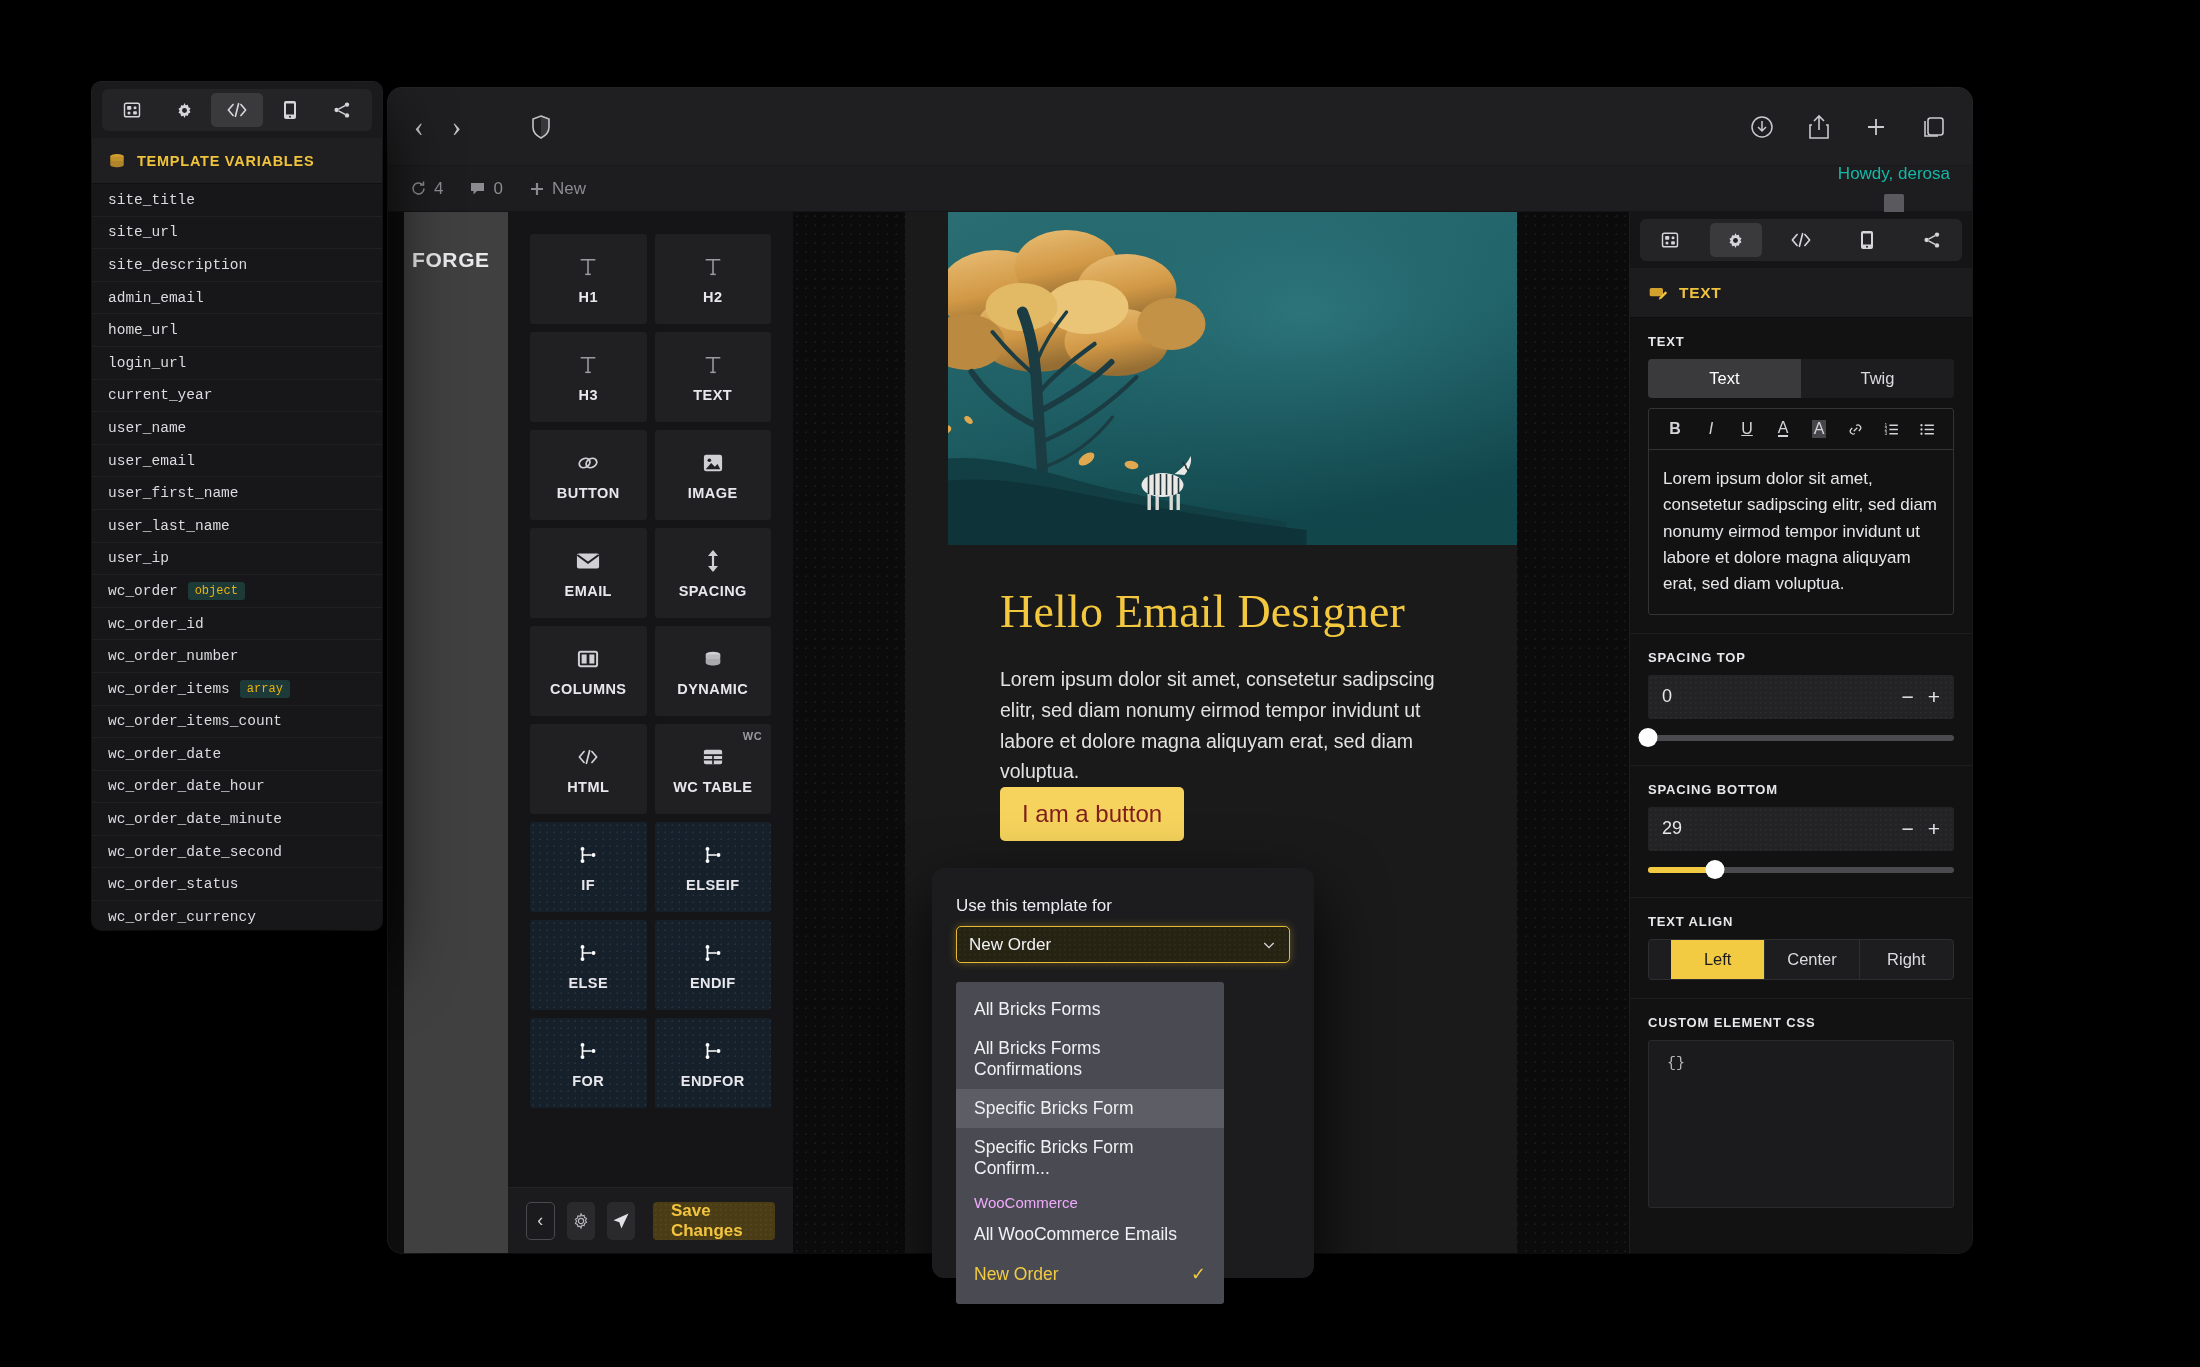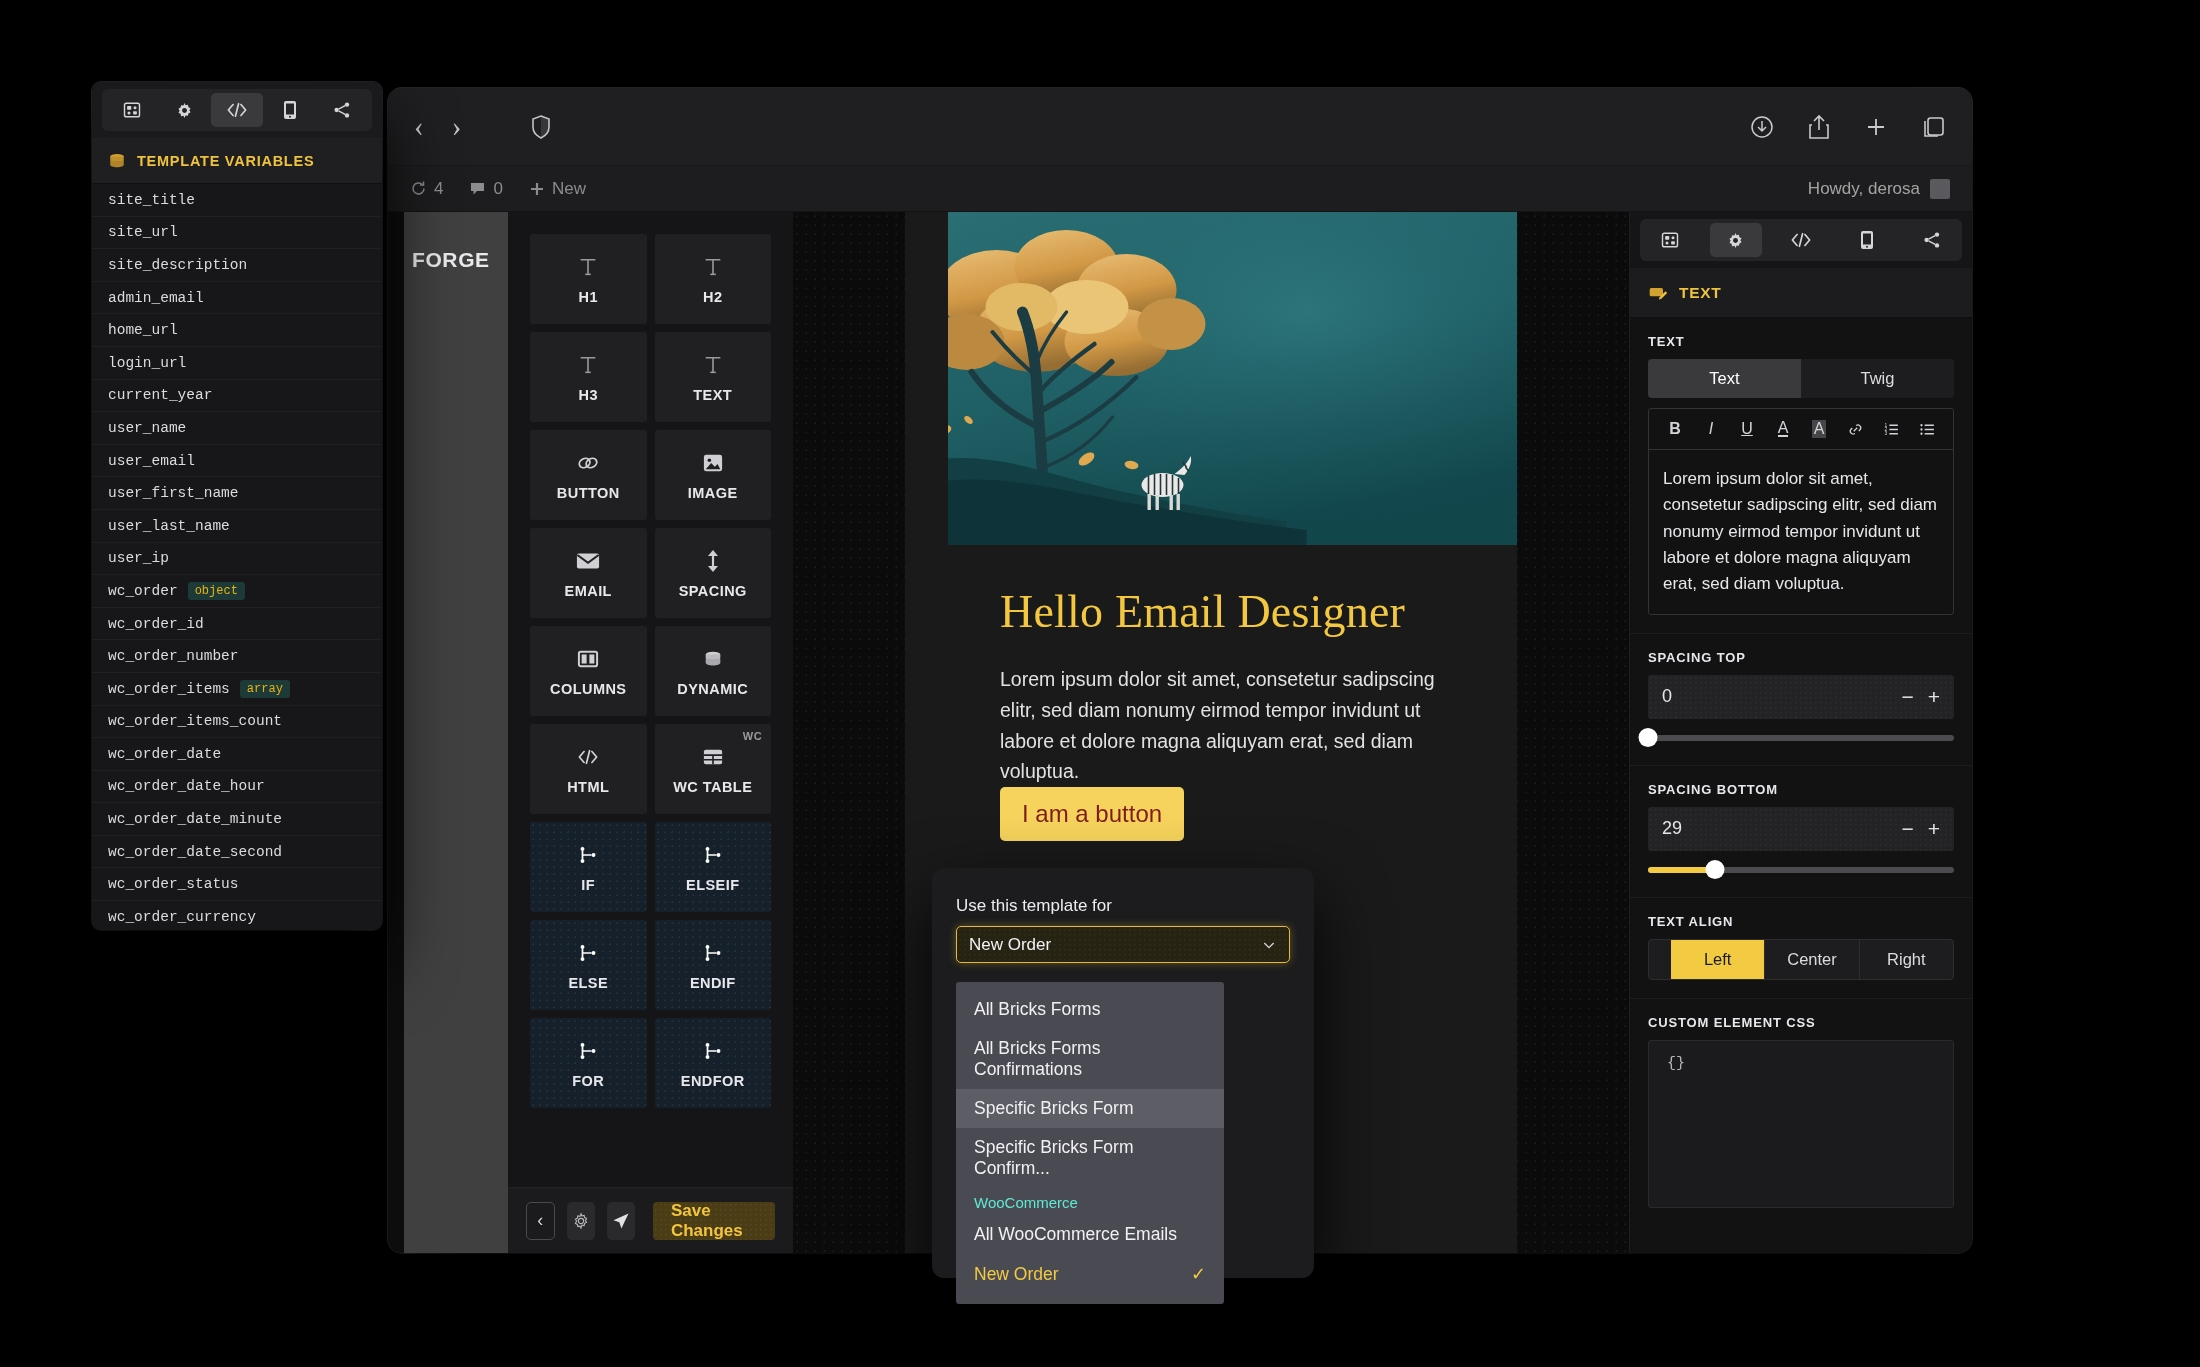--- a/index.html
+++ b/index.html
@@ -36,21 +36,21 @@
   .urlbar .reload { position:absolute; right:18px; top:50%; transform:translateY(-50%); color:#bdbdc2; font-size:19px;}
   .chrome-right { position:absolute; right: 26px; display:flex; gap: 34px; align-items:center; color:#c9c9ce;}
 
   
   .wpbar {
     height: 46px; background:#1d1d1f; display:flex; align-items:center;
     padding: 0 22px; color:#8b8b90; font-size: 17px; gap: 0;
     border-bottom: 1px solid #141416;
   }
   .wpitem { display:flex; align-items:center; gap: 7px; margin-right: 26px; }
-  .wpright { margin-left:auto; display:flex; align-items:center; gap:10px; color:#a3a3a3; font-size:17px;}
+  .wpright { margin-left:auto; display:flex; align-items:center; gap:10px; color:#14b8a6; font-size:17px;flex-direction:column;}
   .avatar { width:20px; height:20px; background:#5a5a5e; border-radius:2px; display:block; }
 
   
   .appbody { position:relative; height: calc(100% - 124px); background:#0d0d0e; display:flex; }
 
   
   .brandstrip {
     position:absolute; left: 16px; top:0; width: 120px; height:100%;
     background:#404040; border-right:1px dotted #2a2a2c;
   }
@@ -211,21 +211,21 @@
   .ddmenu {
     position:absolute; left: 24px; top: 114px; width: 268px; background:#4a4a52;
     border-radius: 3px; padding: 8px 0 10px 0; overflow:hidden;
   }
   .ddopt {
     padding: 9px 18px; color:#f1f1f5; font-size:17.5px; cursor:pointer;
     display:flex; align-items:center; justify-content:space-between;
   }
   .ddopt.hl { background:#5d5d66; }
   .ddopt.sel { color:#f2cb43; }
-  .ddgrouplabel { padding: 6px 18px 4px 18px; color:#5eead4; font-size:15px;}
+  .ddgrouplabel { padding: 6px 18px 4px 18px; color:#f0abfc; font-size:15px;}
   .check { color:#f2cb43; font-size:18px;}
 
   svg { display:block; }
 </style>
 </head>
 <body>
 
 <div id="stage">
 
   <div class="browser">

